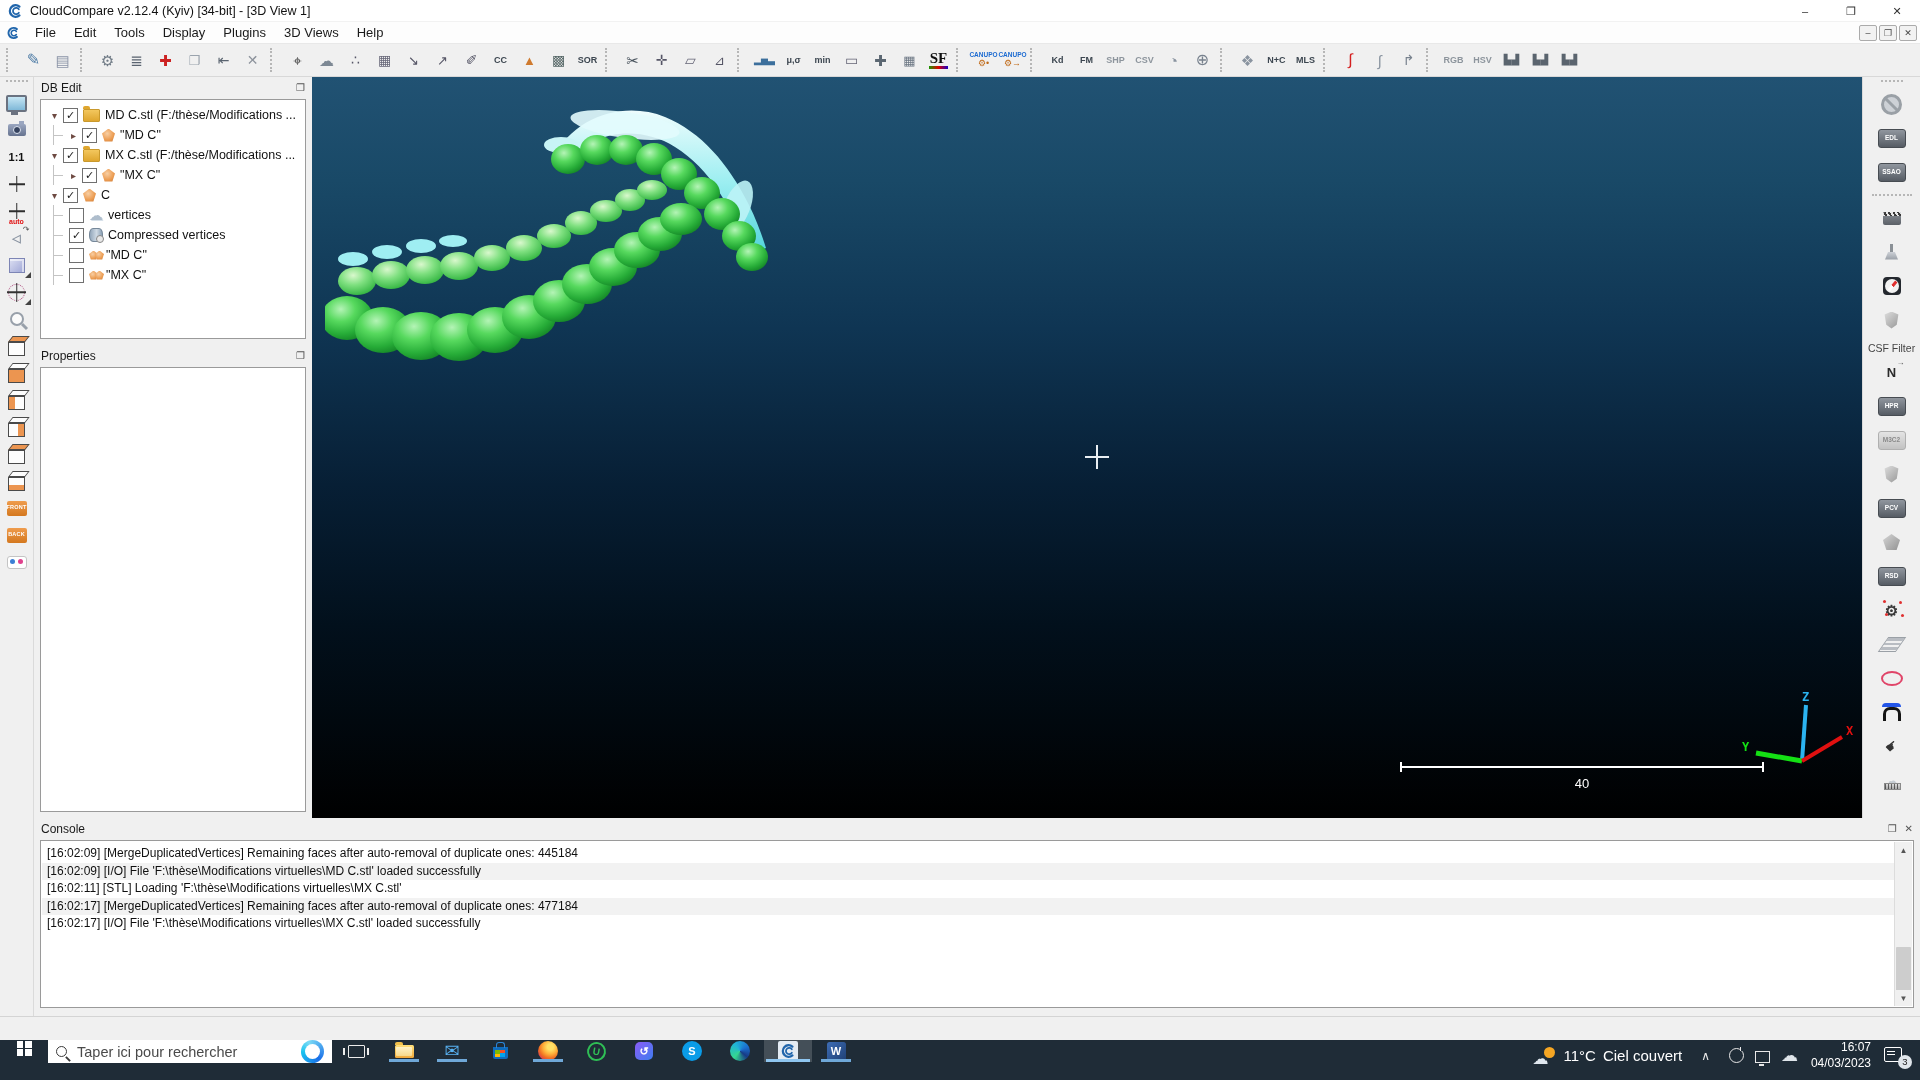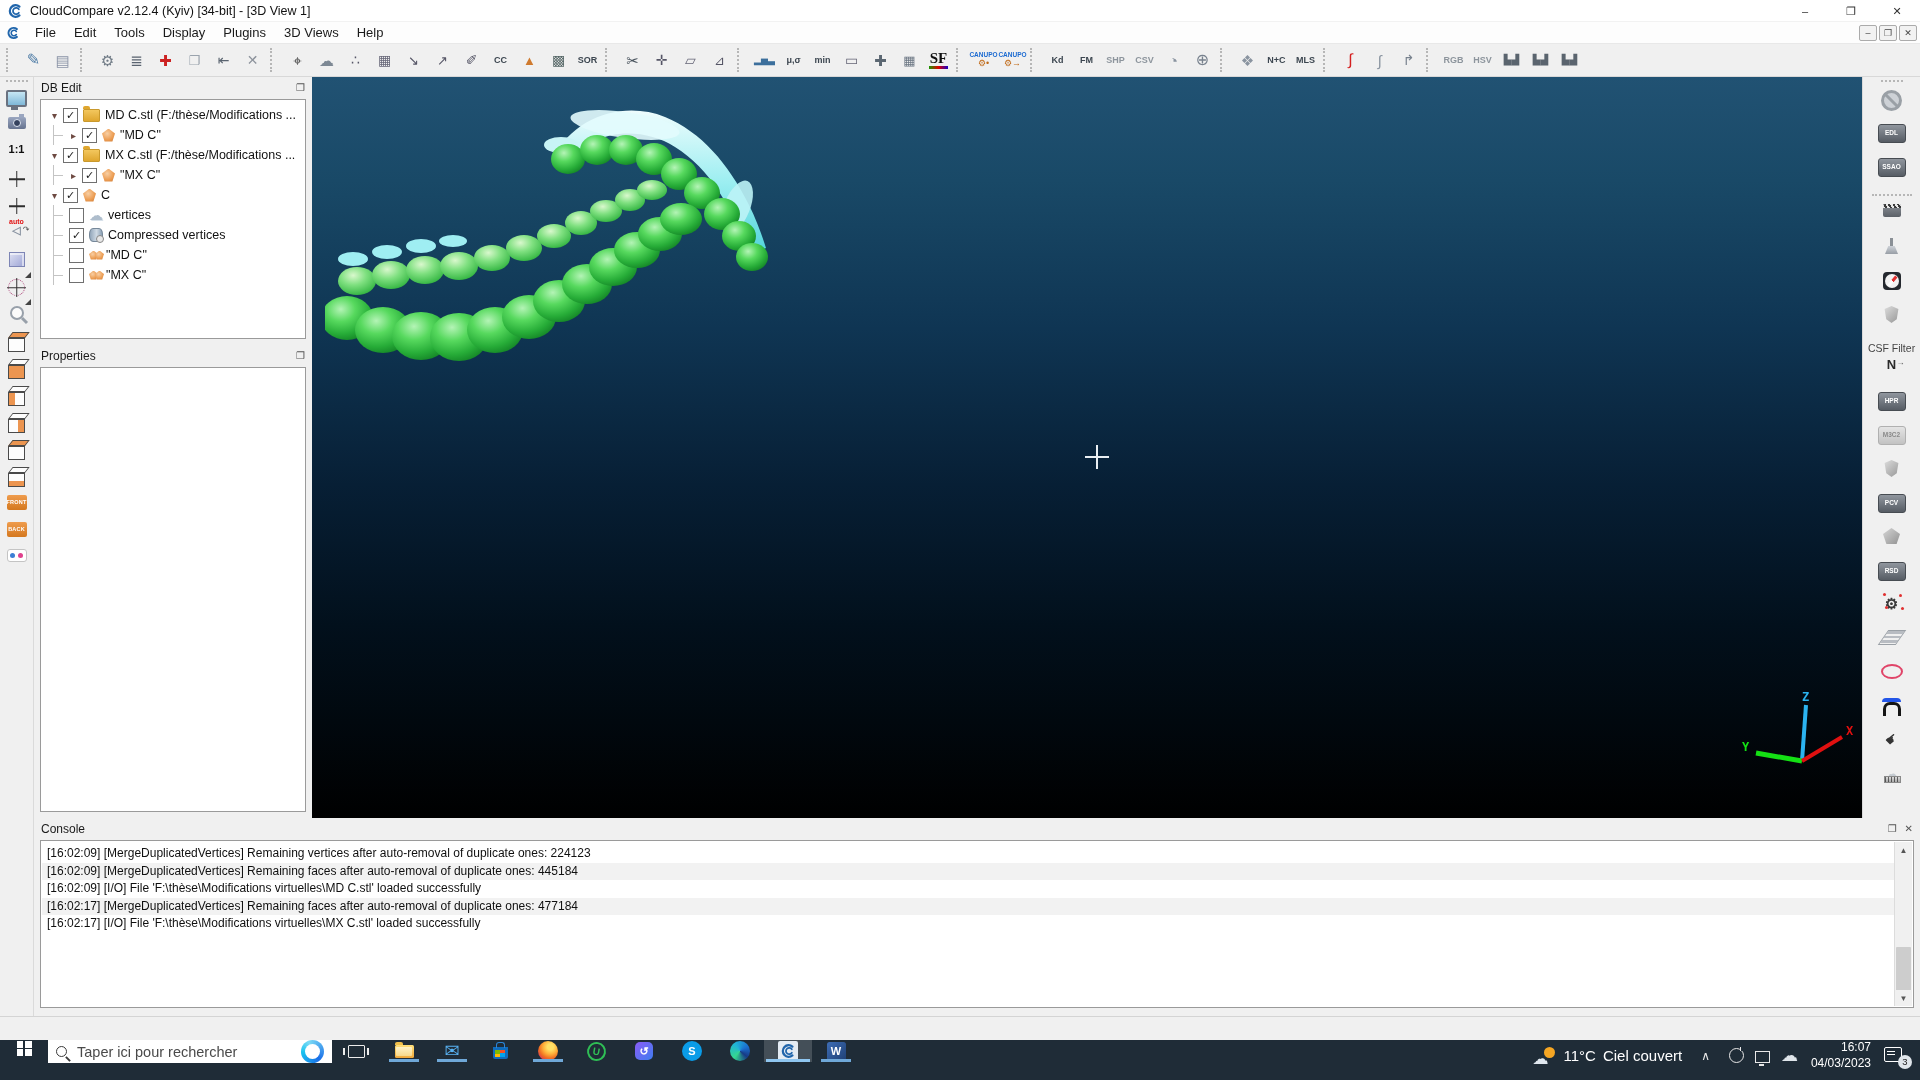--- a/index.html
+++ b/index.html
@@ -36,21 +36,21 @@
   .tb-glyph.dim{color:#8d959d}
   .tb-glyph.sf{font-family:"Liberation Serif",serif;font-size:15px;font-weight:bold;color:#101010;
           border-bottom:3px solid;border-image:linear-gradient(90deg,#00a800,#e00000,#0000dd) 1;padding:0 1px}
   .tb-glyph.canupo{font-size:6.5px;font-weight:bold;color:#1b6ad1}
   .tb-sub{font-size:9px;line-height:1;color:#c06a18}
 
   
   #leftstrip{left:0;top:77px;width:34px;height:939px;background:#f0f0f0;border-right:1px solid #dadada;
              display:flex;flex-direction:column;align-items:center;padding-top:3px;box-sizing:border-box}
   .strip-handle{width:22px;height:4px;border-top:2px dotted #b6b6b6;margin-bottom:4px}
-  .strip-btn{width:28px;height:26px;position:relative;display:flex;align-items:flex-start;justify-content:center;
+  .strip-btn{width:28px;height:26px;position:relative;display:flex;align-items:center;justify-content:center;
              background:transparent;border:none;padding:0;margin-bottom:1px;flex:0 0 auto}
   .strip-btn .sup{position:absolute;top:0;right:1px;font-size:8px;color:#555}
   .strip-btn.dd::after{content:"";position:absolute;right:0;bottom:0;border:3px solid transparent;
              border-right-color:#444;border-bottom-color:#444}
   .ls-txt{position:absolute;left:50%;transform:translateX(-50%);bottom:-1px;font-size:7px;font-weight:bold}
   .ls-txt.auto{color:#e01010}
   .ic{display:flex;align-items:center;justify-content:center;line-height:1}
   .i-plain{font-size:11px;font-weight:bold;color:#111}
   .i-monitor{width:17px;height:13px;border:2px solid #6a7280;border-radius:2px;
              background:linear-gradient(#c6e6f4,#7fb8d8);position:relative}
@@ -683,20 +683,26 @@
       <ellipse cx="335" cy="149" rx="22" ry="17"></ellipse>
         <ellipse cx="356" cy="134" rx="21" ry="16"></ellipse>
     </g>
   </svg>
 
   <div id="crosshair" class="abs">
     <i class="v"></i>
       <i class="h"></i>
   </div>
 
+  <div id="scalebar" class="abs">
+    <span class="tick t0"></span>
+      <span class="bar"></span>
+      <span class="tick t1" style="right:0;left:auto"></span>
+    <span class="lbl">40</span>
+  </div>
 
   <svg id="axes" class="abs" width="120" height="95" viewBox="0 0 120 95">
     <line x1="62" y1="72" x2="66" y2="16" stroke="#2bb3f0" stroke-width="4"></line>
     <line x1="62" y1="72" x2="16" y2="64" stroke="#14e014" stroke-width="5"></line>
     <line x1="62" y1="72" x2="102" y2="48" stroke="#e01010" stroke-width="4"></line>
     <text x="62" y="12" fill="#2bb3f0">Z</text>
     <text x="2" y="62" fill="#14e014">Y</text>
     <text x="106" y="46" fill="#e01010">X</text>
   </svg>
 </div>
@@ -771,23 +777,23 @@
 <div id="console" class="abs panel">
   <div class="panel-h">
     <span>Console</span>
     <span class="ph-btns">
       <button class="phb">❐</button>
       <button class="phb">✕</button>
     </span>
   </div>
   <div class="panel-c">
     <div id="console-lines">
-        <div class="cline">[16:02:09] [MergeDuplicatedVertices] Remaining vertices after auto-removal of duplicate ones: 224123</div>
         <div class="cline">[16:02:09] [MergeDuplicatedVertices] Remaining faces after auto-removal of duplicate ones: 445184</div>
         <div class="cline">[16:02:09] [I/O] File 'F:\thèse\Modifications virtuelles\MD C.stl' loaded successfully</div>
+        <div class="cline">[16:02:11] [STL] Loading 'F:\thèse\Modifications virtuelles\MX C.stl'</div>
         <div class="cline">[16:02:17] [MergeDuplicatedVertices] Remaining faces after auto-removal of duplicate ones: 477184</div>
         <div class="cline">[16:02:17] [I/O] File 'F:\thèse\Modifications virtuelles\MX C.stl' loaded successfully</div>
       </div>
     <div id="cscroll">
       <button class="arr up">▲</button>
       <span class="thumb"></span>
       <button class="arr down">▼</button>
     </div>
   </div>
 </div>

